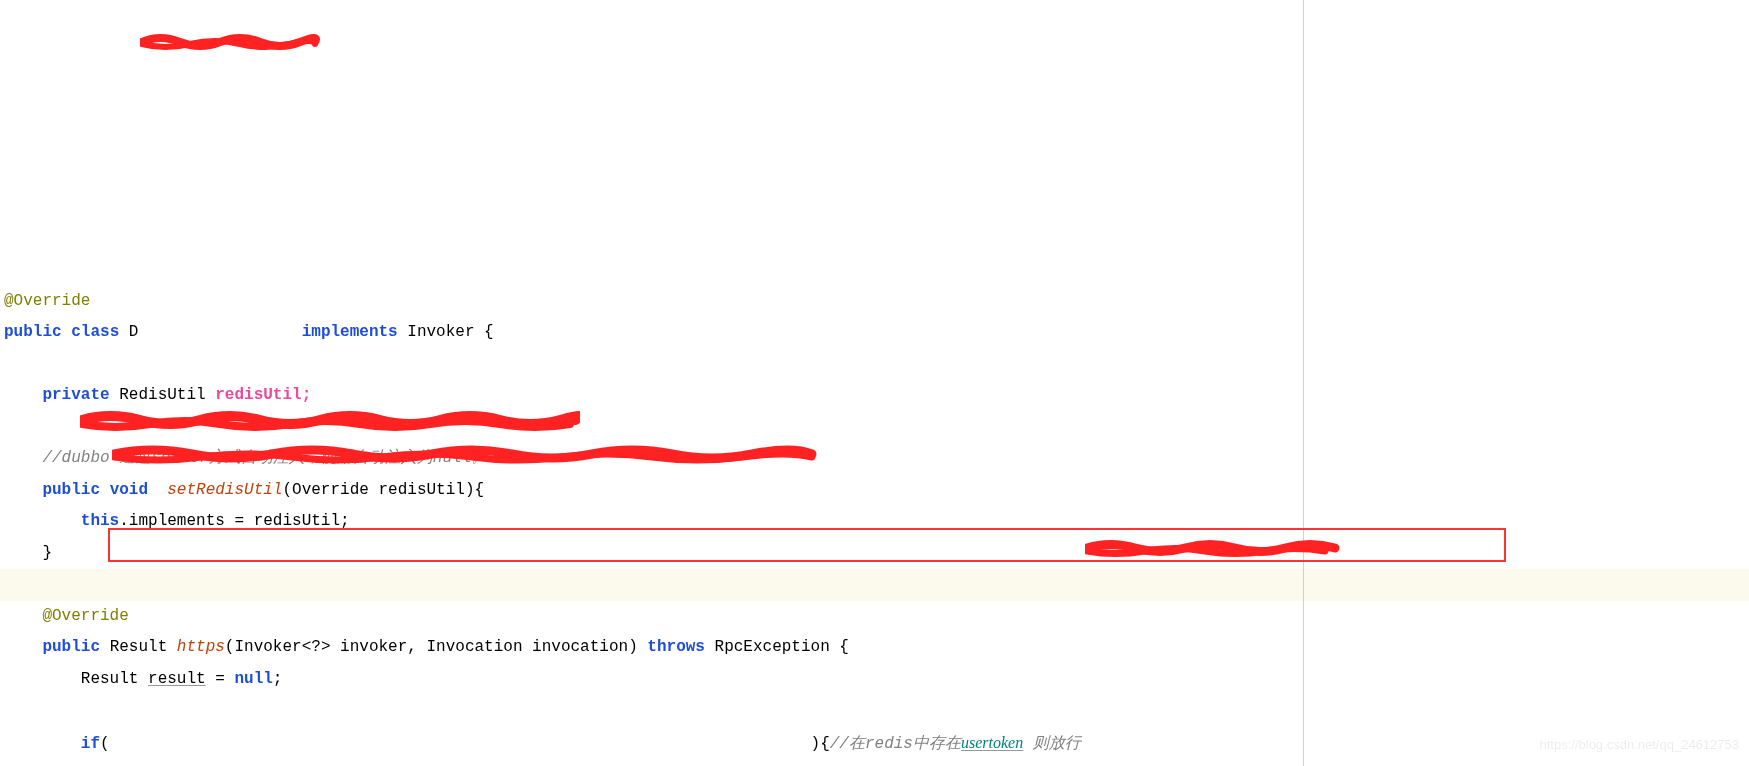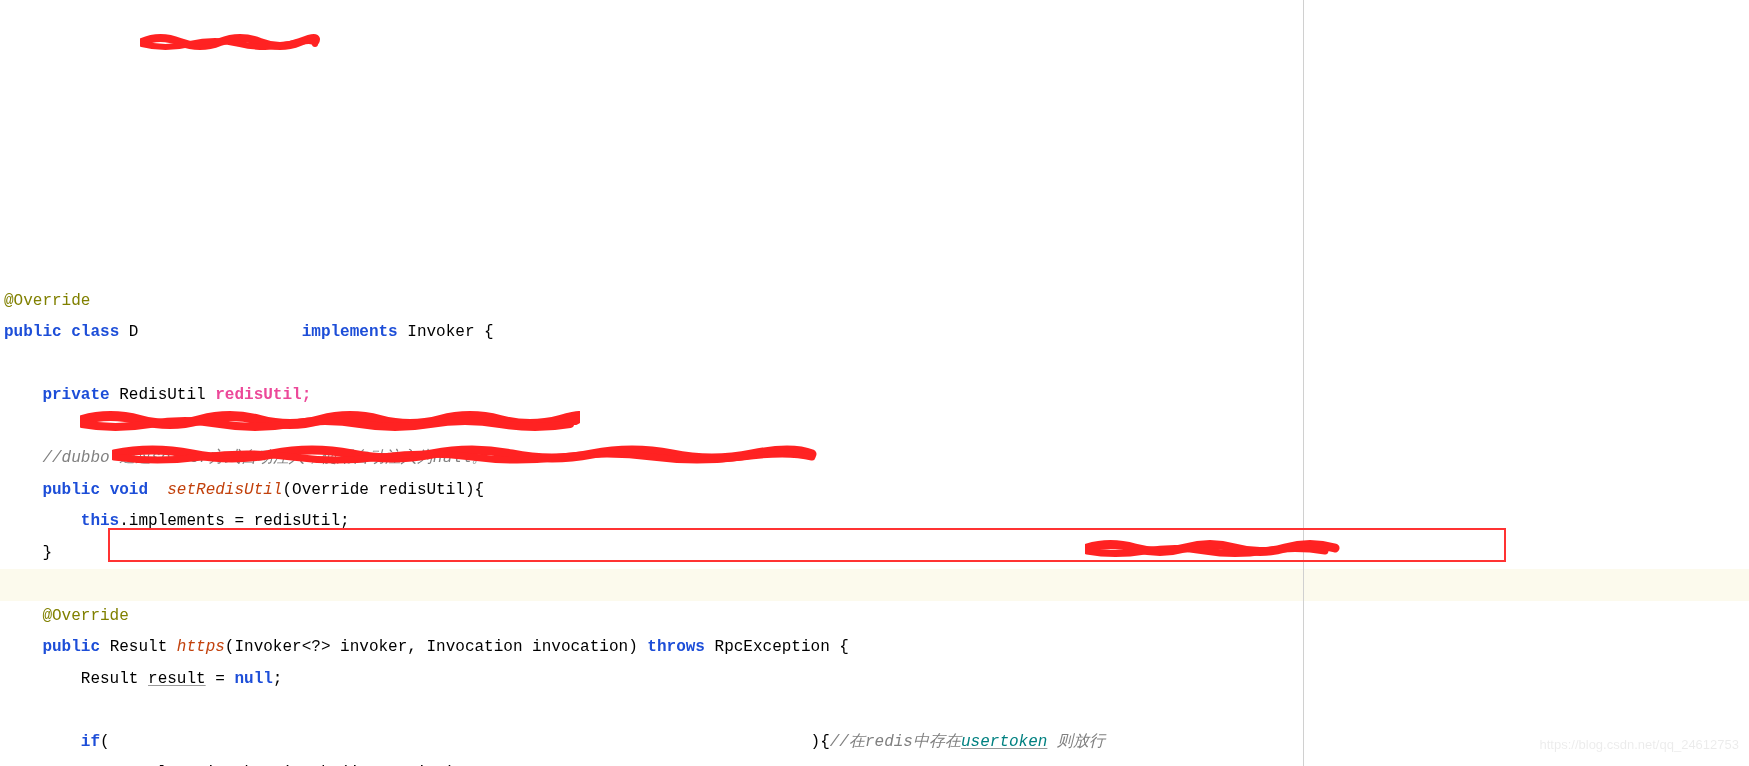--- a/index.html
+++ b/index.html
@@ -25,21 +25,21 @@
     right: 445px;
     top: 0;
     bottom: 0;
     width: 1px;
     background: #d0d0d0;
   }
   .kw { color: #1d4ed8; font-weight: bold; }
   .anno { color: #808000; }
   .italic-gray { color: #c2410c; font-style: italic; }
   .comment { color: #808080; font-style: italic; }
-  .cyan-u { color: #008080; font-style: italic; }
+  .cyan-u { color: #008080; font-style: italic; font-family: Liberation Serif, serif; }
   .underline { text-decoration: underline; text-decoration-style: solid; text-decoration-color: #999; text-underline-offset: 2px; }
   .fld { color: #ec4899; font-weight: bold; }
   .hl-line {
     position: absolute;
     left: 0;
     right: 0;
     background: #fcfaed;
     height: 31.5px;
     z-index: -1;
   }

